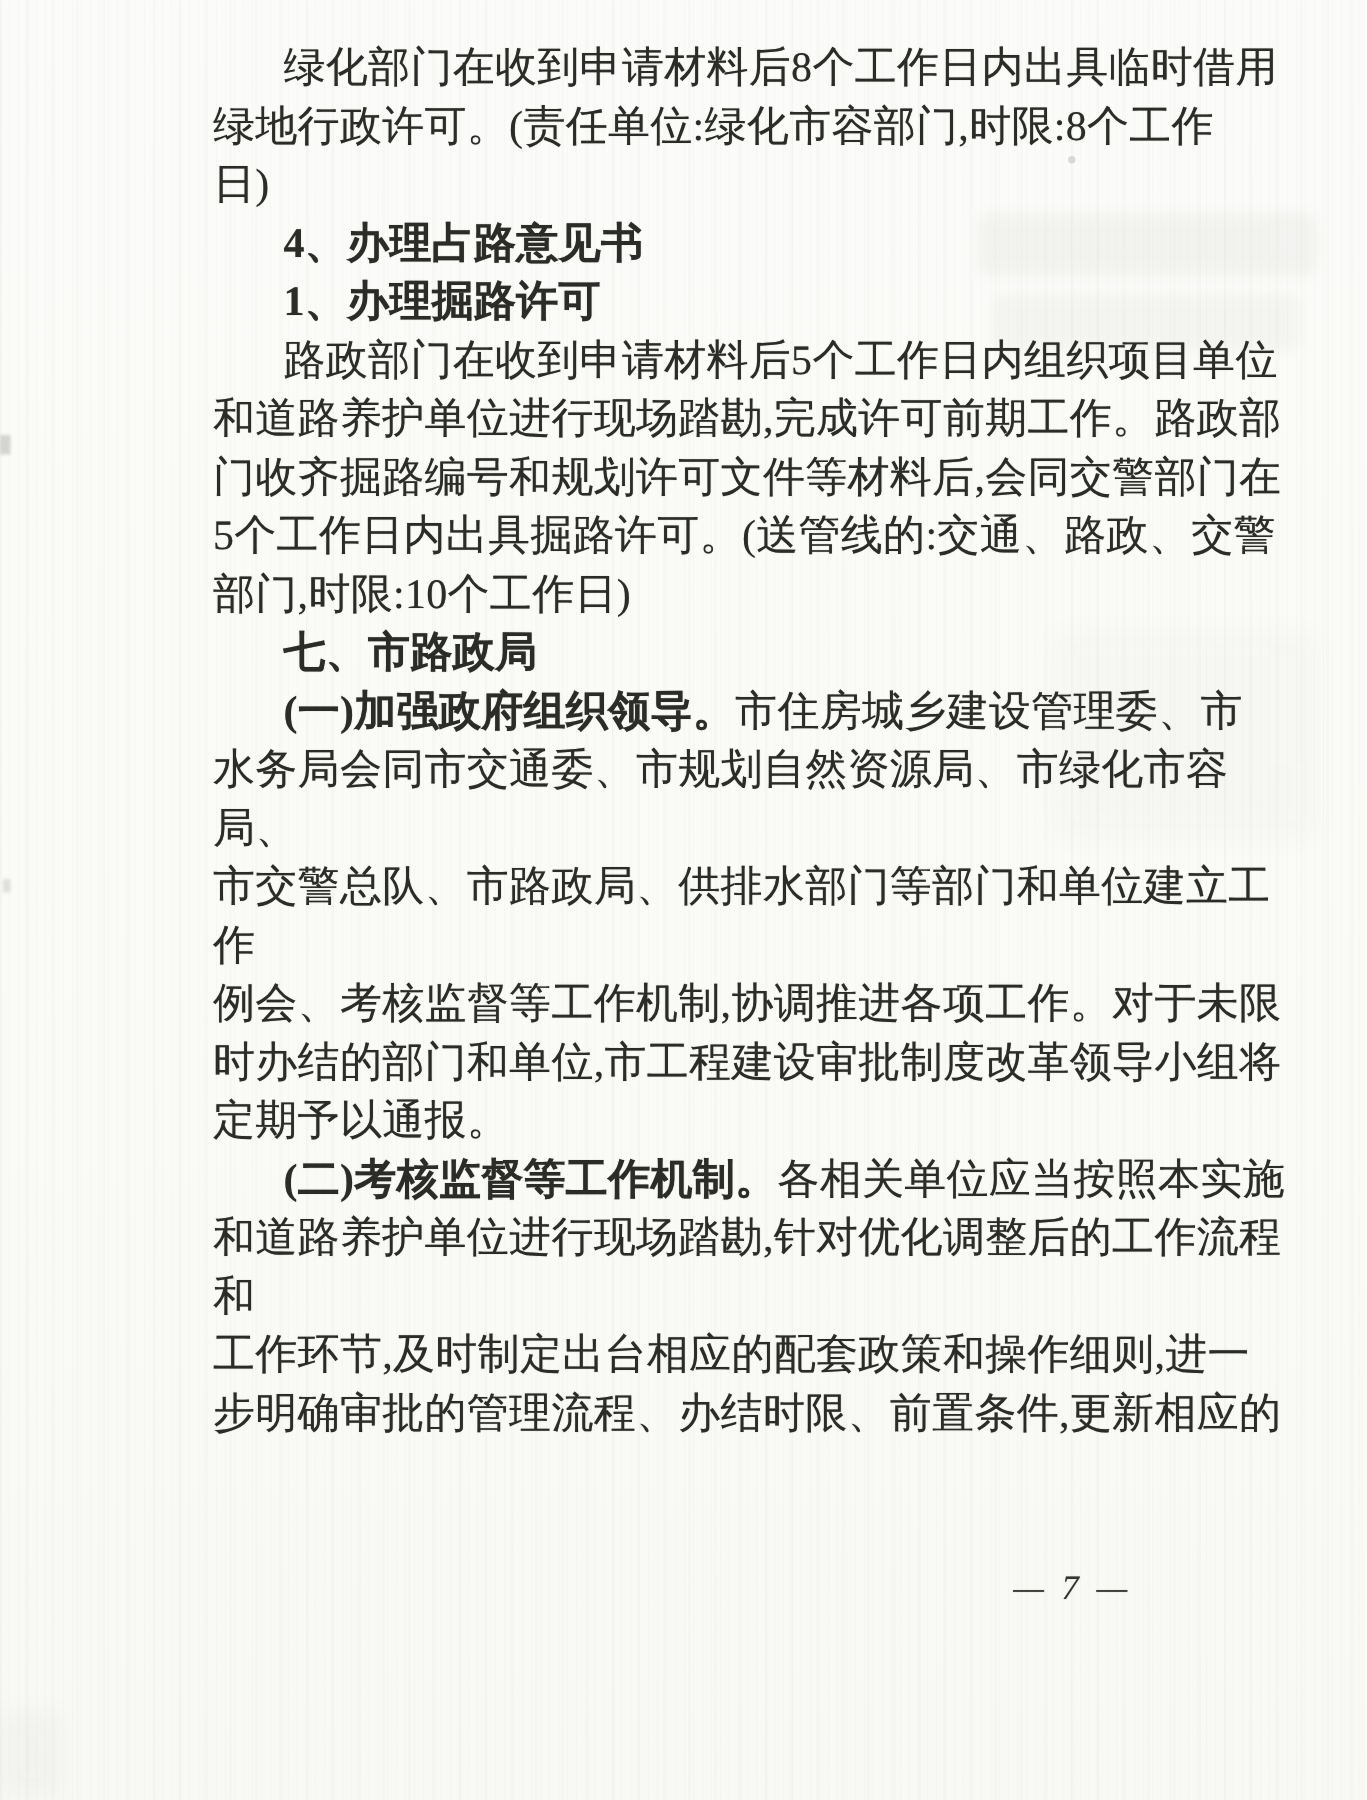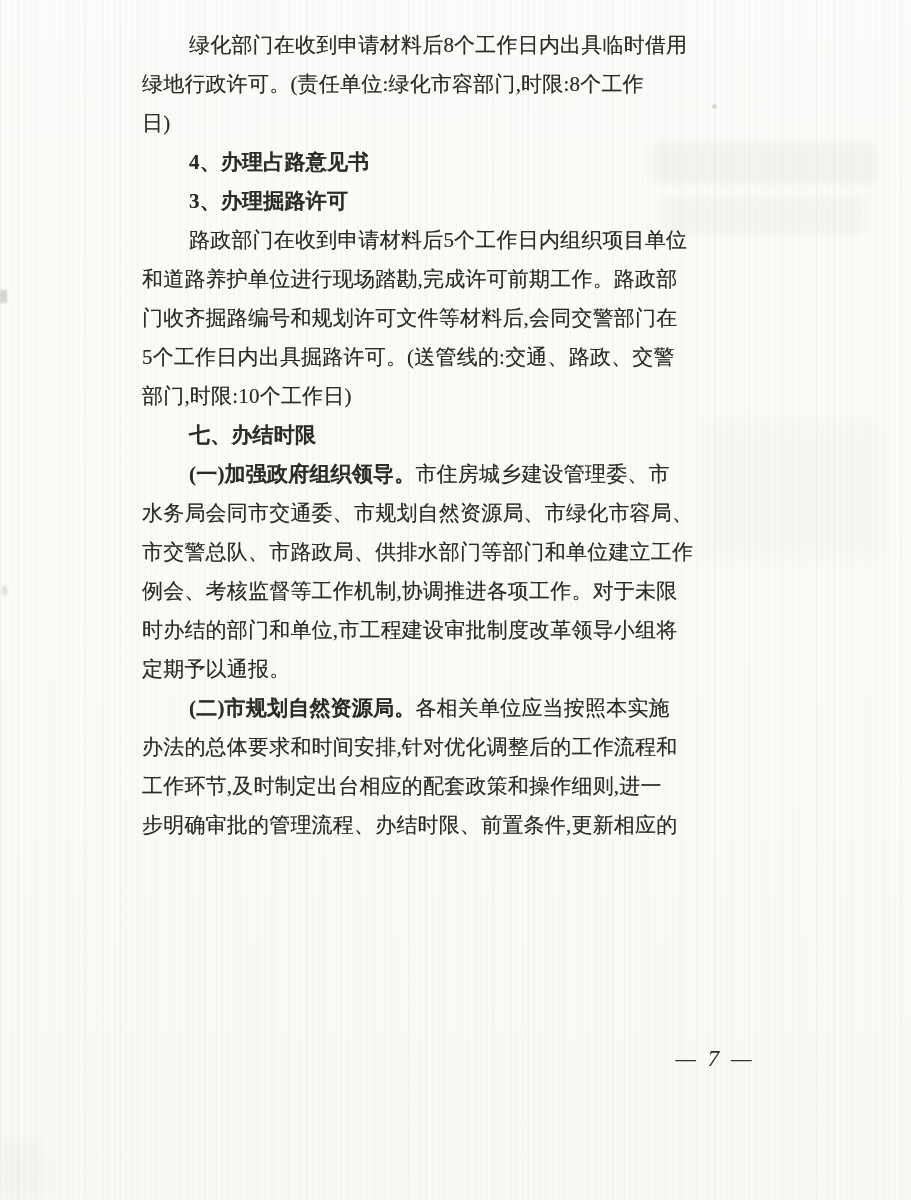--- a/index.html
+++ b/index.html
@@ -21,21 +21,21 @@
     color: #2b2b28;
   }
   .content {
     position: absolute;
     left: 142px;
     top: 26px;
     width: 720px;
   }
   .para {
     margin: 0;
-    font-size: 21px;
+    font-size: 28px;
     line-height: 39px;
     letter-spacing: 0.2px;
     white-space: pre-line;
     text-indent: 47px;
     text-shadow: 0 0 0.6px rgba(43,43,40,0.55);
   }
   .heading {
     font-weight: 700;
     font-family: Liberation Serif, serif;
   }
@@ -84,40 +84,40 @@
 
   <div class="content">
 
     <p class="para">绿化部门在收到申请材料后8个工作日内出具临时借用
 绿地行政许可。(责任单位:绿化市容部门,时限:8个工作
 日)</p>
 
     <p class="para heading">4、办理占路意见书</p>
 
 
-    <p class="para heading">3、办理掘路许可</p>
+    <p class="para heading">1、办理掘路许可</p>
 
     <p class="para">路政部门在收到申请材料后5个工作日内组织项目单位
 和道路养护单位进行现场踏勘,完成许可前期工作。路政部
 门收齐掘路编号和规划许可文件等材料后,会同交警部门在
 5个工作日内出具掘路许可。(送管线的:交通、路政、交警
 部门,时限:10个工作日)</p>
 
 
-    <p class="para heading">七、办结时限</p>
+    <p class="para heading">七、市路政局</p>
 
     <p class="para"><span class="lead">(一)加强政府组织领导。</span><span>市住房城乡建设管理委、市
 水务局会同市交通委、市规划自然资源局、市绿化市容局、
 市交警总队、市路政局、供排水部门等部门和单位建立工作
 例会、考核监督等工作机制,协调推进各项工作。对于未限
 时办结的部门和单位,市工程建设审批制度改革领导小组将
 定期予以通报。</span></p>
 
-    <p class="para"><span class="lead">(二)市规划自然资源局。</span><span>各相关单位应当按照本实施
-办法的总体要求和时间安排,针对优化调整后的工作流程和
+    <p class="para"><span class="lead">(二)考核监督等工作机制。</span><span>各相关单位应当按照本实施
+和道路养护单位进行现场踏勘,针对优化调整后的工作流程和
 工作环节,及时制定出台相应的配套政策和操作细则,进一
 步明确审批的管理流程、办结时限、前置条件,更新相应的</span></p>
 
   </div>
 
   <div class="page-number">— 7 —</div>
 
 </div>
 
 </body></html>

